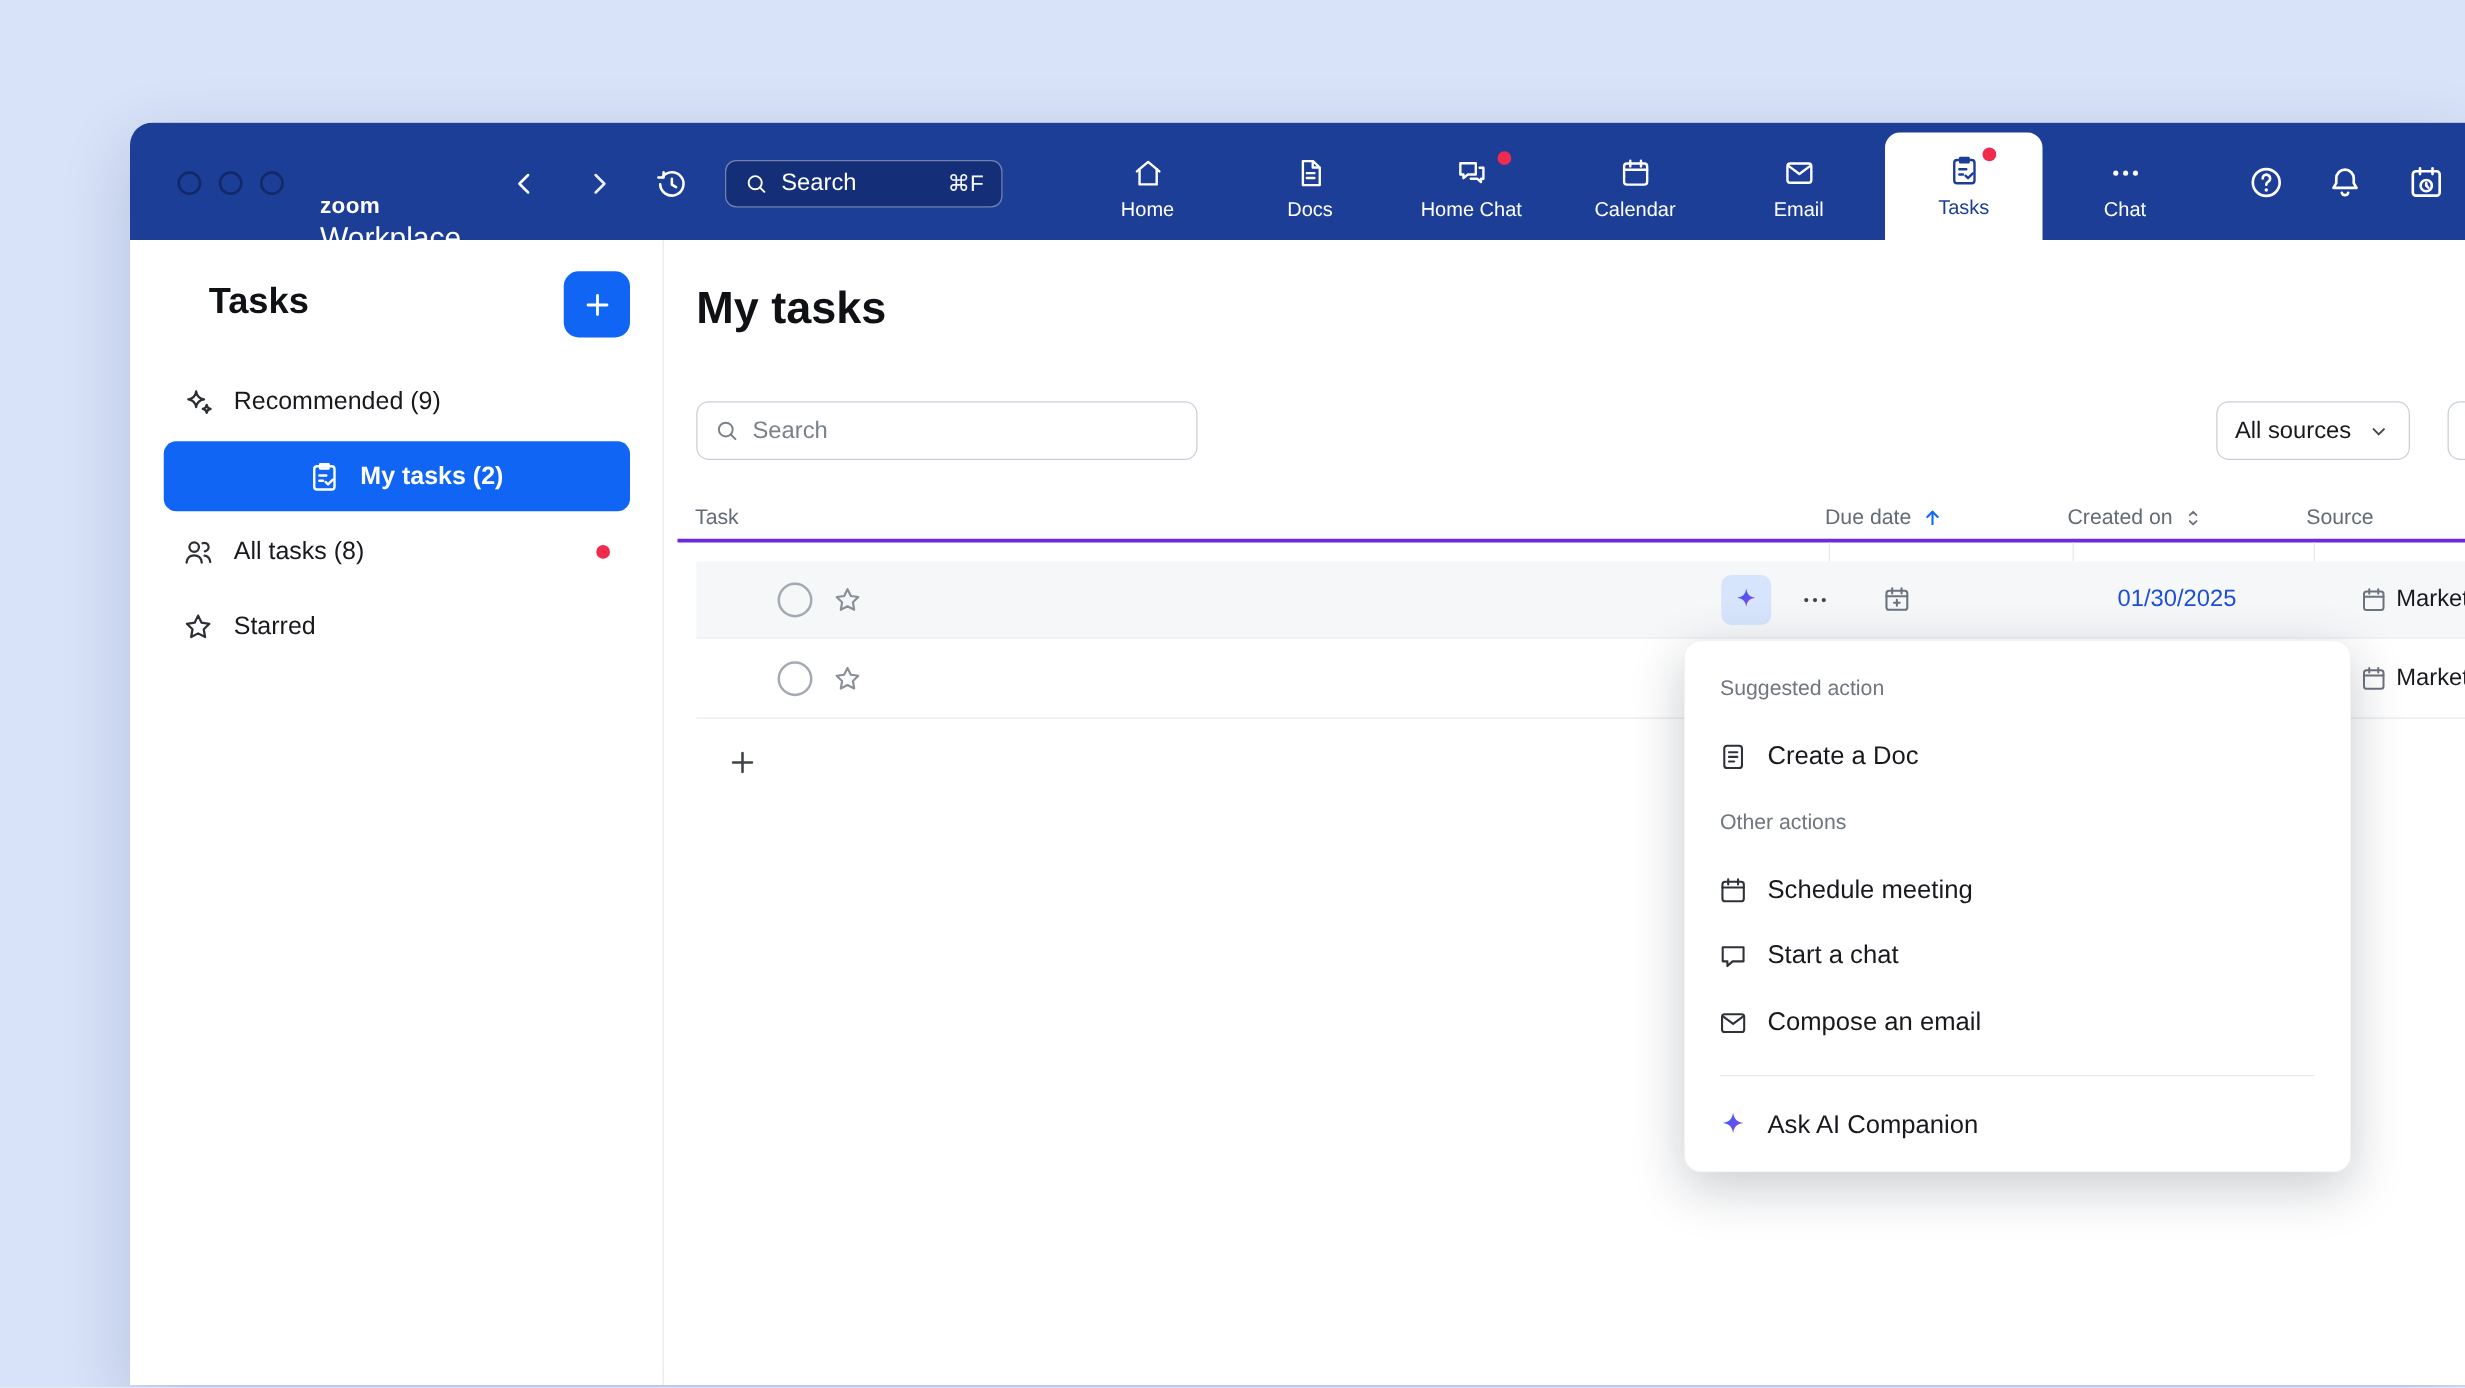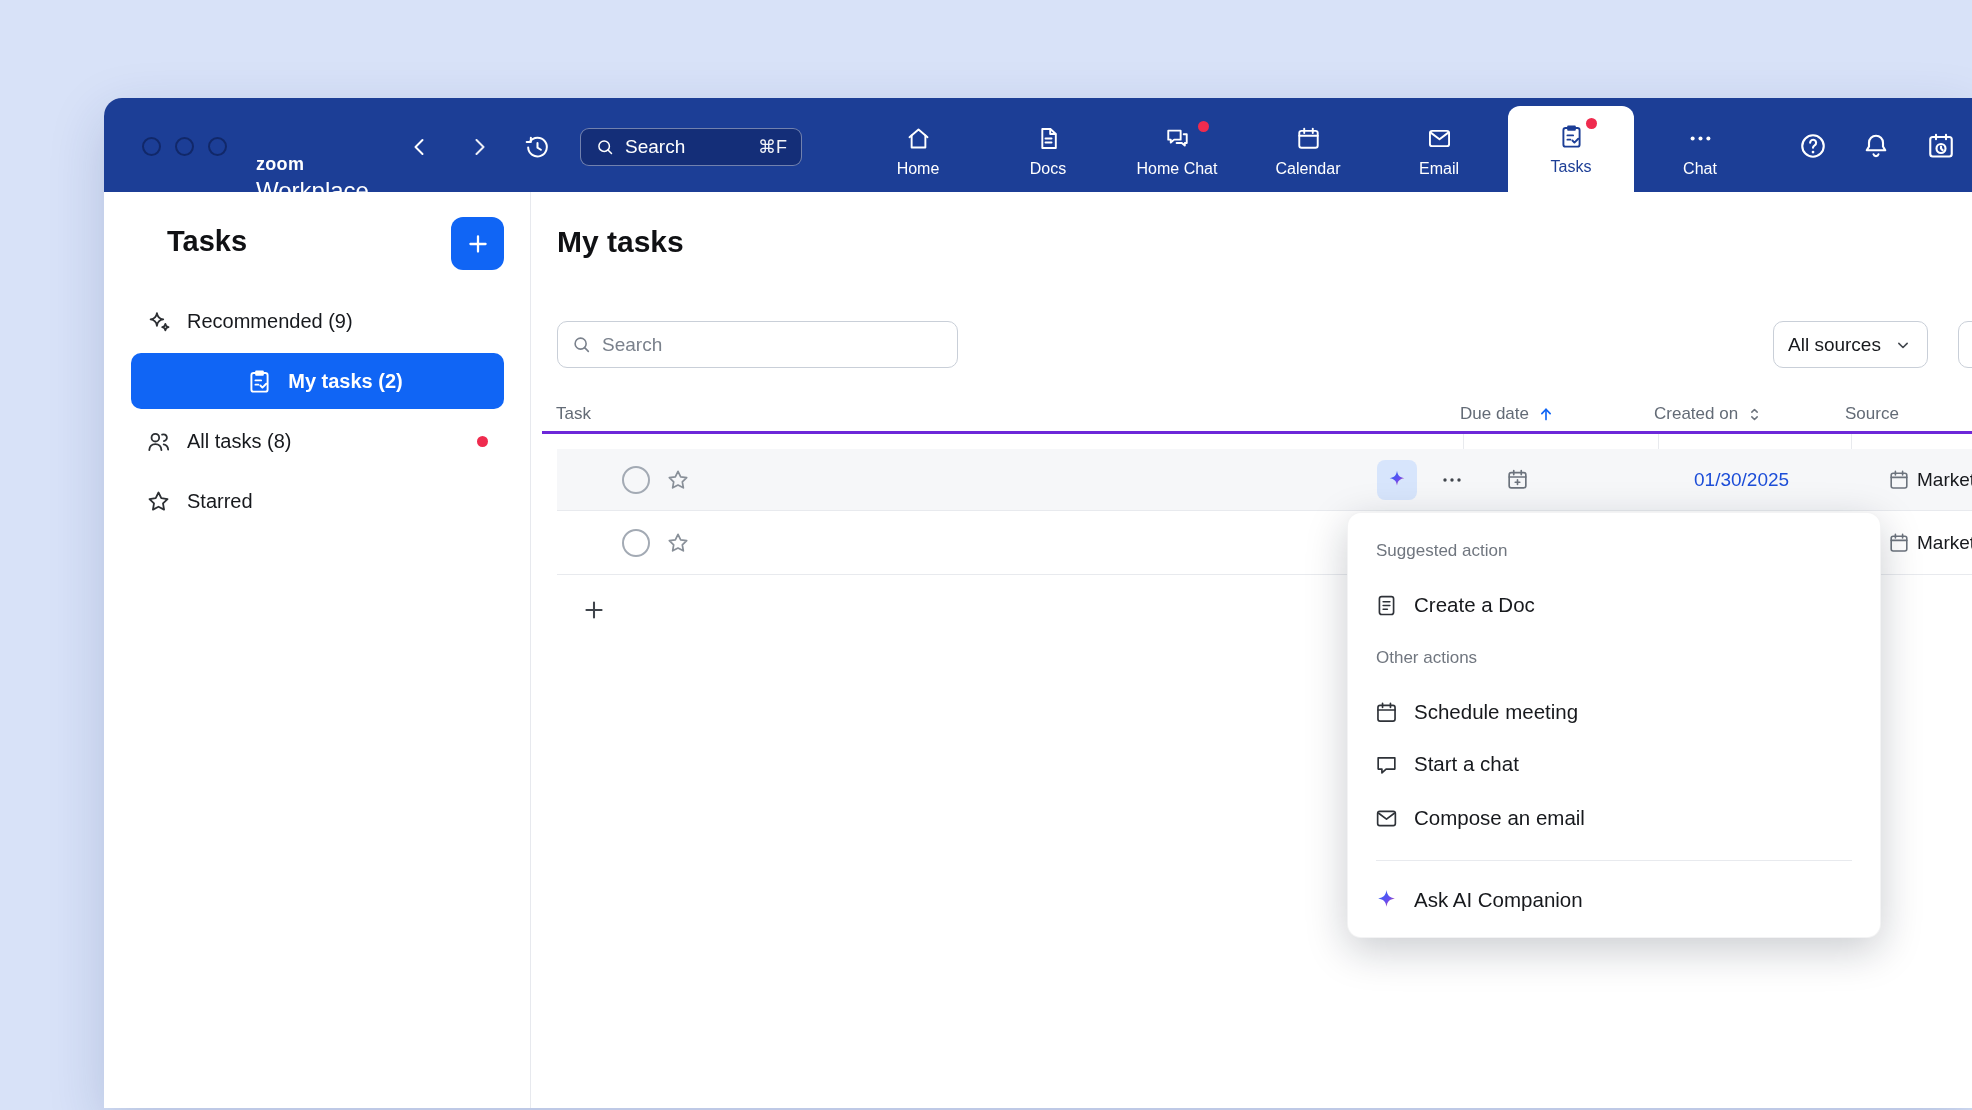--- a/index.html
+++ b/index.html
@@ -45,21 +45,21 @@
   .side-item { position:absolute; left:27px; width:373px; height:56px; border-radius:10px; display:flex;
                align-items:center; padding-left:14px; gap:15px; color:#17191d; font-size:20px; cursor:pointer; }
   .side-item .side-icon { color:#2c2f33; }
   .side-item svg { width:27px; height:27px; }
   .side-item.selected { background:#1065f5; color:#fff; font-weight:600;justify-content:center; }
   .side-item.selected .side-icon { color:#fff; }
   .side-badge { margin-left:auto; margin-right:16px; width:11px; height:11px; border-radius:50%; background:#ef2b4e; }
 
   
   .main { position:absolute; left:428px; top:94px; right:0; bottom:0; background:#fff; overflow:hidden; }
-  .main-title { position:absolute; left:25px; top:33px; font-size:30px; font-weight:700; color:#101114; }
+  .main-title { position:absolute; left:25px; top:33px; font-size:36px; font-weight:700; color:#101114; }
   .content-search { position:absolute; left:25px; top:129px; width:401px; height:47px; border:1px solid #c9cfd8;
                     border-radius:10px; display:flex; align-items:center; padding:0 13px; gap:10px; color:#7a818c; background:#fff; }
   .content-search input { border:none; outline:none; font-size:19px; flex:1; color:#17191d;
                           font-family:"Liberation Sans","DejaVu Sans",sans-serif; background:transparent; }
   .content-search input::placeholder { color:#7a818c; }
   .sources-select { position:absolute; left:1241px; top:129px; width:155px; height:47px; border:1px solid #c9cfd8;
                     border-radius:10px; display:flex; align-items:center; padding:0 14px; gap:8px; font-size:19px;
                     color:#17191d; background:#fff; cursor:pointer; }
   .sources-select .chev { margin-left:auto; color:#43474e; }
   .edge-control { position:absolute; left:1426px; top:129px; width:44px; height:47px; border:1px solid #c9cfd8;

